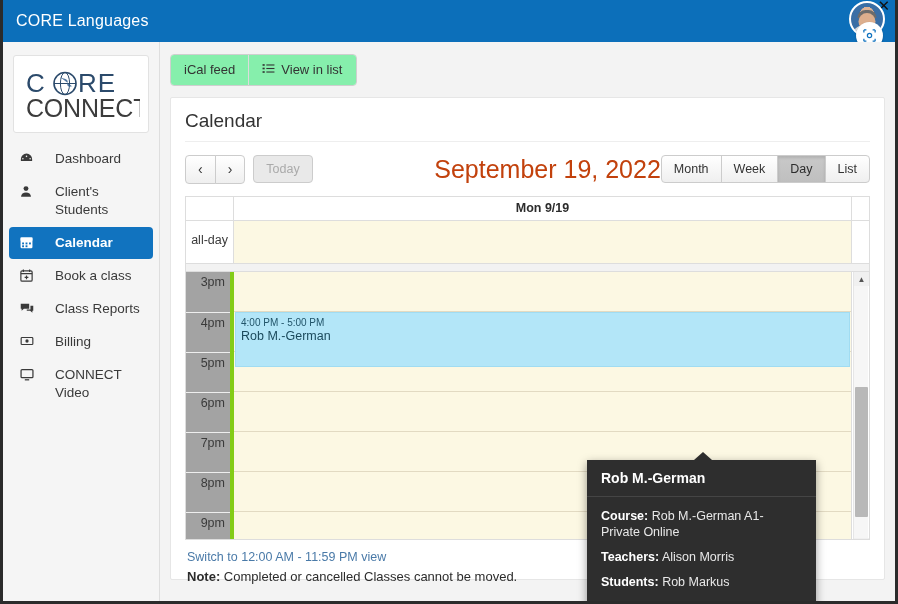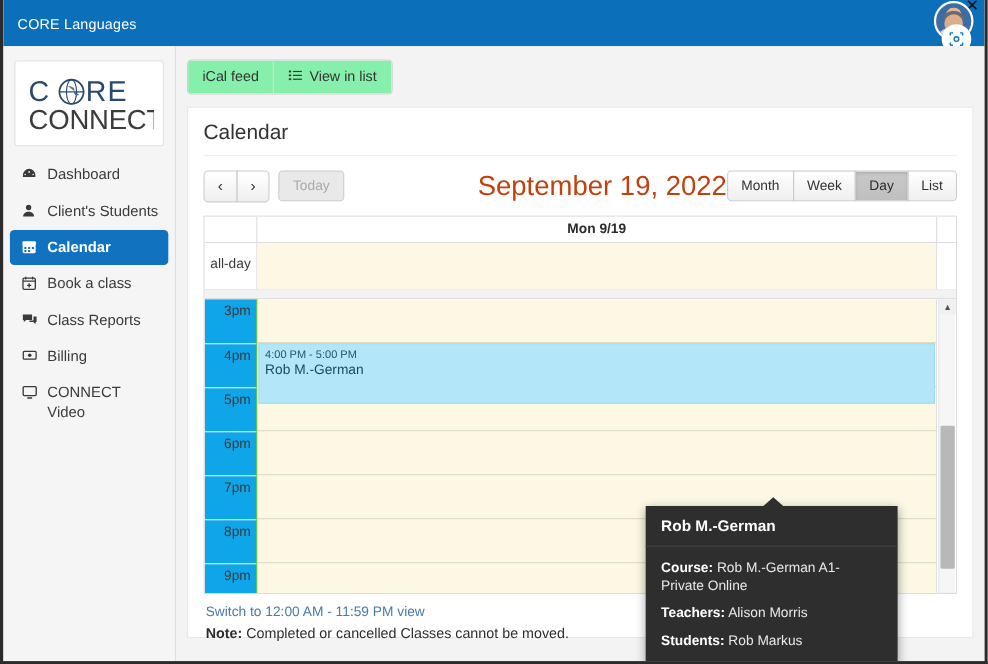--- a/index.html
+++ b/index.html
@@ -22,21 +22,21 @@
 
   
   #topbar {
     position: absolute; left: 0; top: 0;
     width: 892px; height: 42px;
     background: #0c6fba;
     display: flex; align-items: center;
   }
   #topbar .brandtxt {
     color: #ffffff;
-    font-size: 13px;
+    font-size: 16px;
     margin-left: 13px;
     letter-spacing: .2px;
   }
 
   
   #avatar-wrap {
     position: absolute; right: 4px; top: 0px;
     width: 46px; height: 52px;
   }
   #avatar {
@@ -89,21 +89,21 @@
     height: 78px;
     background: #ffffff;
     border: 1px solid #e2e2e2;
     border-radius: 3px;
     display: flex; align-items: center; justify-content: center;
   }
   .logo-svg { display: block; }
 
   .nav-item {
     display: flex; align-items: flex-start;
-    gap: 7px;
+    gap: 19px;
     padding: 7px 9px 7px 10px;
     color: #3a3a3a;
     font-size: 13.5px;
     line-height: 18px;
     cursor: pointer;
     margin: 1px 6px;
     border-radius: 4px;
   }
   .nav-item .nav-ico {
     flex: 0 0 auto; width: 17px;
@@ -224,21 +224,21 @@
   #alldayrow .gutter { width: 17px; background:#ffffff; }
 
   #divider { height: 8px; background: #f2f2f2; border-bottom: 1px solid #dddddd; }
 
   #slotsview {
     position: relative;
     height: 269px;
     overflow: hidden;
   }
   #slots { display: flex; position: relative; }
-  #axis { width: 48px; border-right: 1px solid #84cc16; background: #0ea5e9; }
+  #axis { width: 48px; border-right: 4px solid #84cc16; background: #a3a3a3; }
   .axis-slot {
     height: 40px;
     font-size: 12.5px; color: #3a3a3a;
     text-align: right; padding-right: 5px;
     position: relative;
   }
   .axis-slot span { position: relative; top: 3px; }
   .axis-slot.half { border-top: 1px solid #eeeeee; }
   #daycol {
     flex: 1 1 auto;

